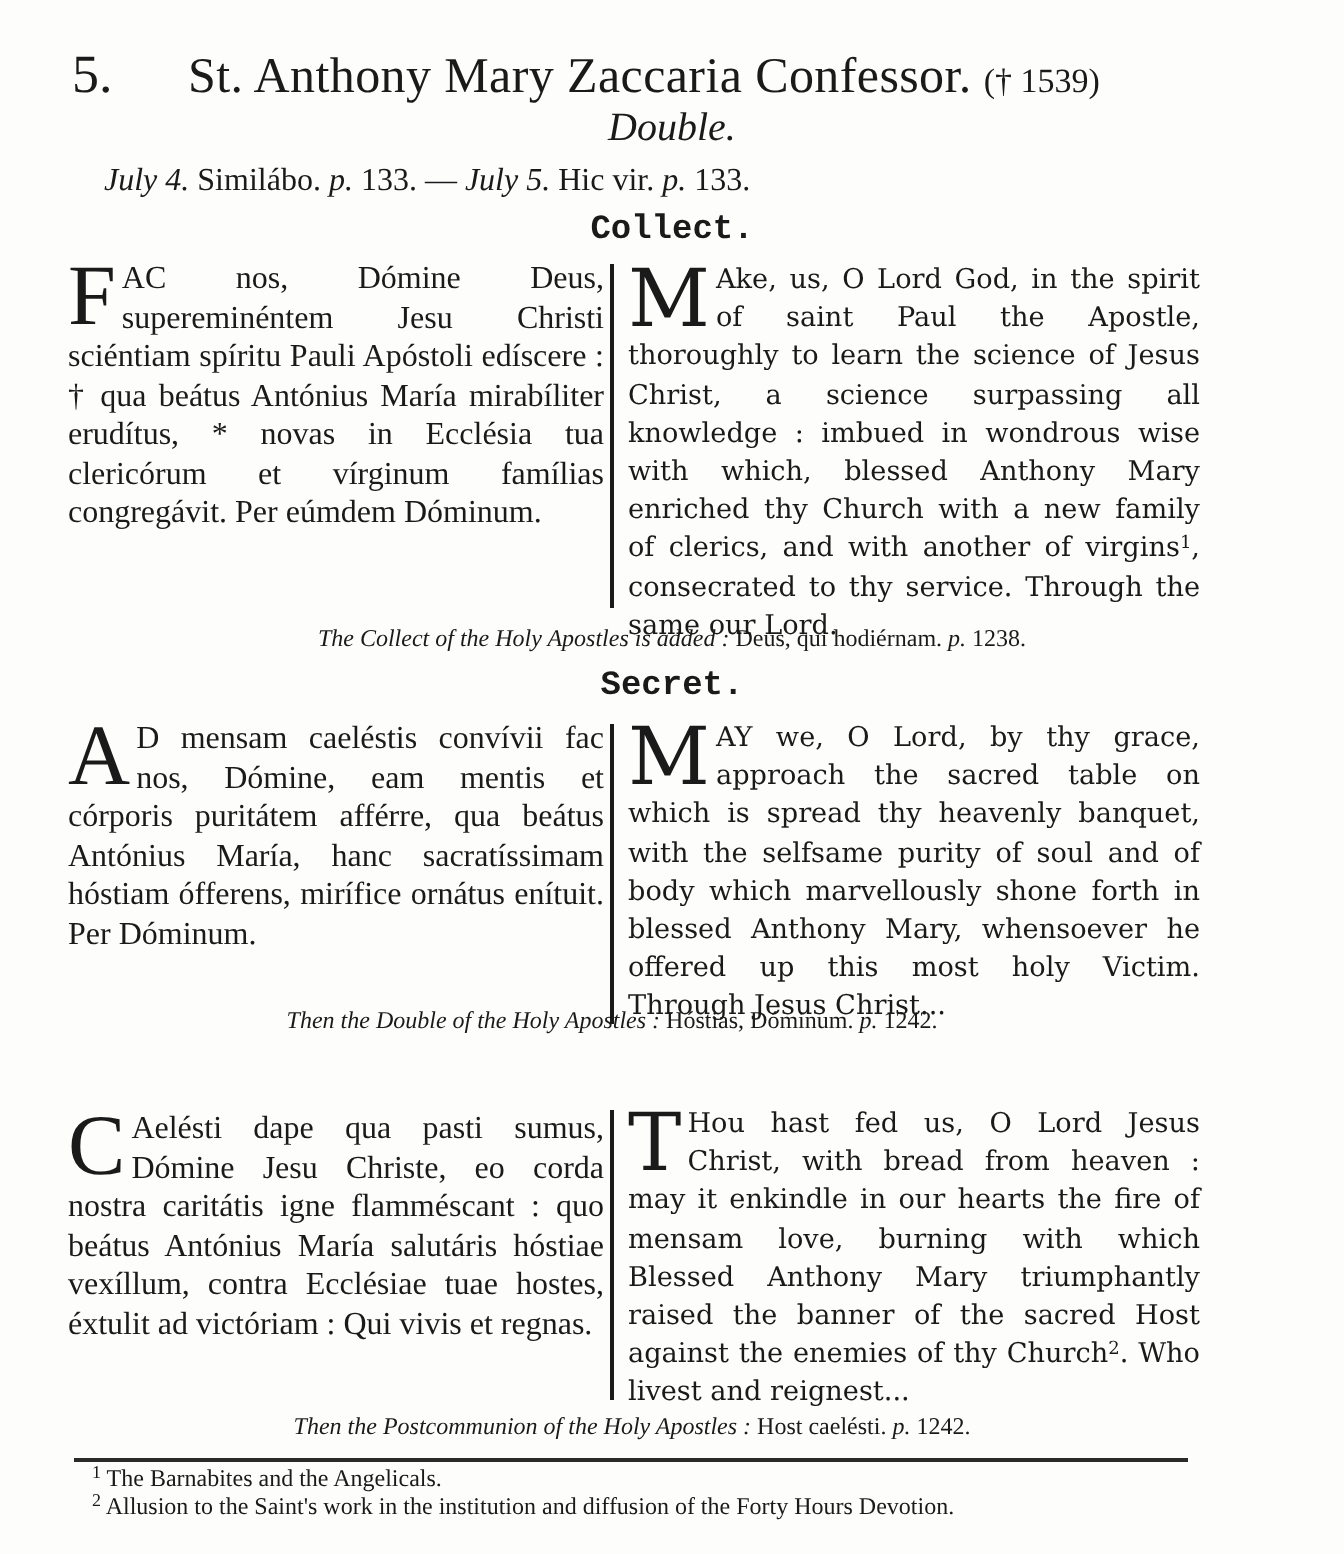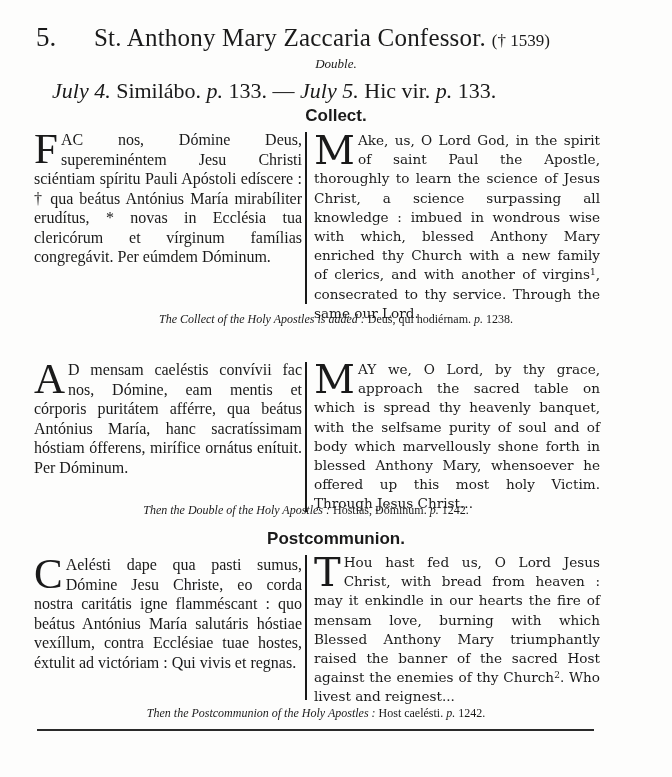--- a/index.html
+++ b/index.html
@@ -13,32 +13,32 @@
     .heading {
       position: absolute; left: 36px; top: 22px; width: 620px;
       font-size: 25px; line-height: 30px; white-space: nowrap;
     }
     .heading .num { display: inline-block; width: 58px; font-size: 27px; }
     .heading .title { letter-spacing: 0.2px; }
     .heading .dagger { font-size: 17px; margin-left: 6px; }
 
     .rank {
       position: absolute; left: 0; width: 672px; top: 55px;
-      text-align: center; font-style: italic; font-size: 13px; line-height: 18px;
+      text-align: center; font-style: italic; font-size: 20px; line-height: 18px;
     }
     .refs {
       position: absolute; left: 52px; top: 80px;
-      font-size: 22px; line-height: 22px; white-space: nowrap;
+      font-size: 16px; line-height: 22px; white-space: nowrap;
     }
     .refs i { font-style: italic; }
 
     .section-title {
       position: absolute; left: 0; width: 672px; text-align: center;
       font-weight: bold; font-size: 17px; line-height: 20px;
-      font-family: Liberation Sans, sans-serif;
+      font-family: Liberation Mono, monospace;
     }
 
     .col {
       position: absolute; font-size: 15.5px; line-height: 19.5px;
       text-align: justify; text-align-last: left;
     }
     .col.latin { left: 34px; width: 268px; font-family: "Liberation Serif", serif; font-size: 16px; }
     .col.eng { left: 314px; width: 286px; font-family: "DejaVu Serif", serif; font-size: 13.6px; line-height: 19.2px; }
     .divider {
       position: absolute; left: 305px; width: 1.5px; background: #1a1a1a;
@@ -82,37 +82,41 @@
     <span class="dropcap">F</span><span>AC nos, Dómine Deus, supereminéntem Jesu Christi sciéntiam spíritu Pauli Apóstoli edíscere : † qua beátus Antónius María mirabíliter erudítus, * novas in Ecclésia tua clericórum et vírginum famílias congregávit. Per eúmdem Dóminum.</span>
   </div>
   <div class="divider" style="top:132px;height:172px"></div>
   <div class="col eng" style="top:131px">
     <span class="dropcap">M</span><span>Ake, us, O Lord God, in the spirit of saint Paul the Apostle, thoroughly to learn the science of Jesus Christ, a science surpassing all knowledge : imbued in wondrous wise with which, blessed Anthony Mary enriched thy Church with a new family of clerics, and with another of virgins</span><sup>1</sup><span>, consecrated to thy service. Through the same our Lord.</span>
   </div>
   <div class="rubric" style="top:309px">
     <i>The Collect of the Holy Apostles is added :</i><span> Deus, qui hodiérnam. </span><i>p.</i><span> 1238.</span>
   </div>
 
+  <div class="section-title" style="top:334px">Secret.</div>
   <div class="col latin" style="top:360px">
     <span class="dropcap">A</span><span>D mensam caeléstis convívii fac nos, Dómine, eam mentis et córporis puritátem afférre, qua beátus Antónius María, hanc sacratíssimam hóstiam ófferens, miríficе ornátus enítuit. Per Dóminum.</span>
   </div>
   <div class="divider" style="top:362px;height:150px"></div>
   <div class="col eng" style="top:360px">
     <span class="dropcap">M</span><span>AY we, O Lord, by thy grace, approach the sacred table on which is spread thy heavenly banquet, with the selfsame purity of soul and of body which marvellously shone forth in blessed Anthony Mary, whensoever he offered up this most holy Victim.  Through Jesus Christ...</span>
   </div>
   <div class="rubric" style="top:500px;left:-30px">
     <i>Then the Double of the Holy Apostles :</i><span> Hóstias, Dóminum. </span><i>p.</i><span> 1242.</span>
   </div>
 
-  <div class="section-title" style="top:529px">Postcommunion.</div>
   <div class="col latin" style="top:555px">
     <span class="dropcap">C</span><span>Aelésti dape qua pasti sumus, Dómine Jesu Christe, eo corda nostra caritátis igne flamméscant : quo beátus Antónius María salutáris hóstiae vexíllum, contra Ecclésiae tuae hostes, éxtulit ad victóriam : Qui vivis et regnas.</span>
   </div>
   <div class="divider" style="top:555px;height:145px"></div>
   <div class="col eng" style="top:553px">
     <span class="dropcap">T</span><span>Hou hast fed us, O Lord Jesus Christ, with bread from heaven : may it enkindle in our hearts the fire of mensam love, burning with which Blessed Anthony Mary triumphantly raised the banner of the sacred Host against the enemies of thy Church</span><sup>2</sup><span>.  Who livest and reignest...</span>
   </div>
   <div class="rubric" style="top:703px;left:-20px">
     <i>Then the Postcommunion of the Holy Apostles :</i><span> Host caelésti. </span><i>p.</i><span> 1242.</span>
   </div>
 
   <div class="footrule"></div>
+  <div class="footnotes">
+    <div><sup>1</sup><span> The Barnabites and the Angelicals.</span></div>
+    <div><sup>2</sup><span> Allusion to the Saint's work in the institution and diffusion of the Forty Hours Devotion.</span></div>
+  </div>
 </div>
 
 </body></html>

